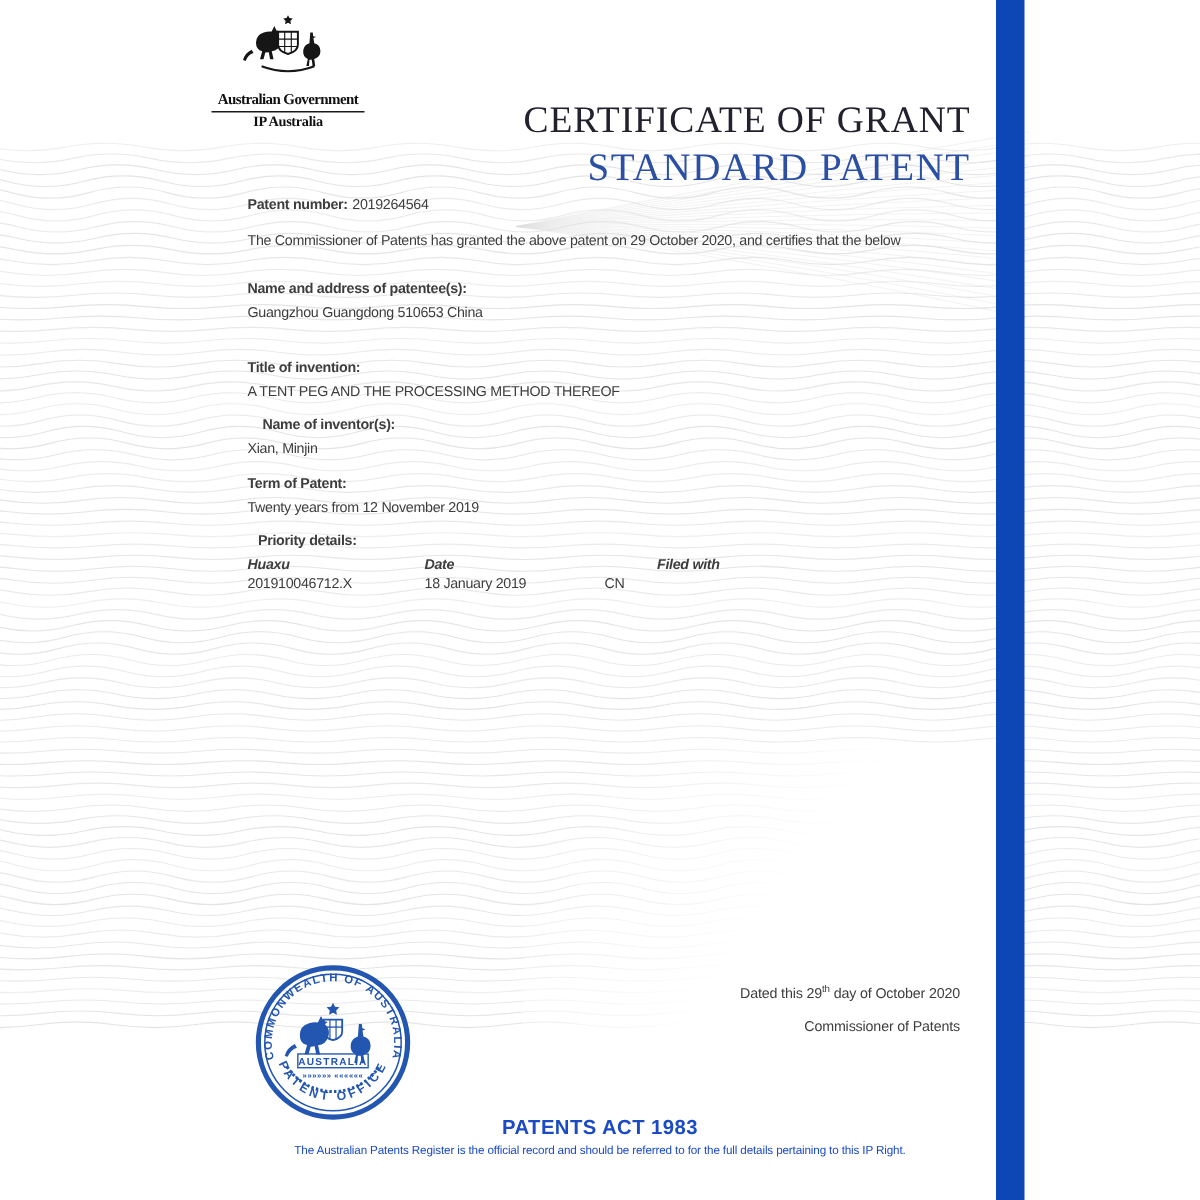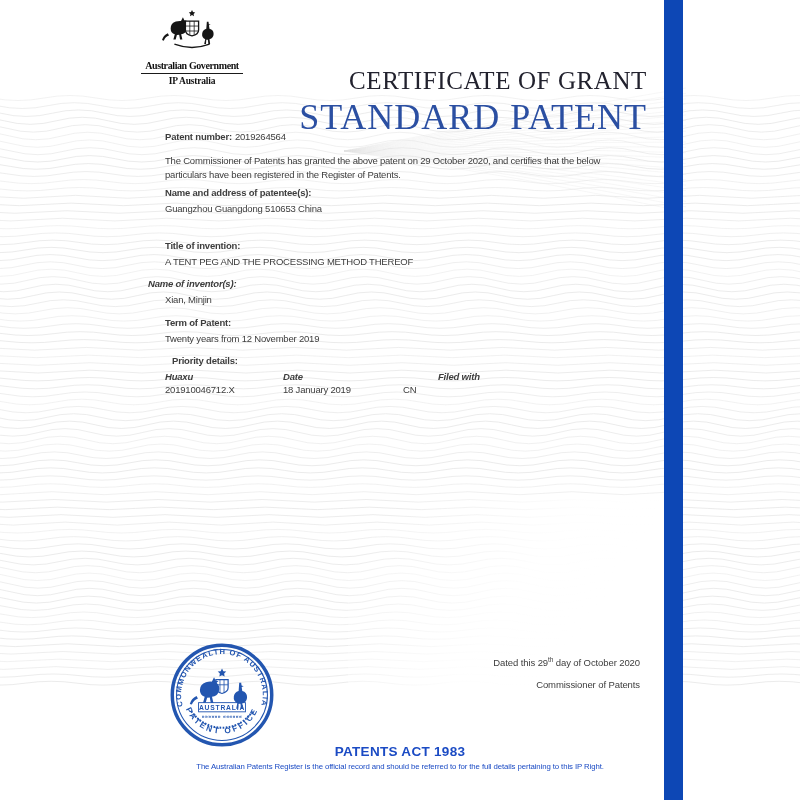--- a/index.html
+++ b/index.html
@@ -13,21 +13,21 @@
 
   
   .logo{position:absolute;left:139px;top:8px;width:106px;text-align:center;color:#111;}
   .logo .gov{font-family:"Liberation Serif",serif;font-weight:bold;font-size:10px;letter-spacing:-0.4px;white-space:nowrap;margin-top:2px;}
   .logo .rule{height:0;border-top:1.4px solid #1a1a1a;margin:2px 2px;}
   .logo .ip{font-family:"Liberation Serif",serif;font-weight:bold;font-size:9.5px;letter-spacing:-0.2px;}
 
   
   .titles{position:absolute;right:153px;top:68px;text-align:right;}
   .cert{font-family:"Liberation Serif",serif;font-size:25px;letter-spacing:0.6px;color:var(--heading-dark,#22222e);line-height:1;}
-  .std{font-family:"Liberation Serif",serif;font-size:36px;letter-spacing:1px;color:var(--title-blue,#2b4fa2);line-height:1;margin-top:6px;}
+  .std{font-family:"Liberation Serif",serif;font-size:26px;letter-spacing:1px;color:var(--title-blue,#2b4fa2);line-height:1;margin-top:6px;}
 
   
   .t{position:absolute;font-size:9.5px;letter-spacing:-0.2px;line-height:14px;color:var(--body-text,#3d3d3d);}
   .b{font-weight:bold;}
   .i{font-style:italic;}
   .val{margin-left:3px;font-weight:normal;}
 
   
   .dated{position:absolute;right:160px;text-align:right;font-size:9.5px;color:var(--body-text,#3d3d3d);letter-spacing:-0.1px;}
   .dated sup{font-size:6.5px;}
@@ -179,32 +179,31 @@
       <div class="cert">CERTIFICATE OF GRANT</div>
       <div class="std">STANDARD PATENT</div>
     </div>
 
     <div class="t" style="left:165px;top:130px;">
       <span class="b">Patent number:</span><span class="val">2019264564</span>
     </div>
 
     <div class="t" style="left:165px;top:154px;">
       <div>The Commissioner of Patents has granted the above patent on 29 October 2020, and certifies that the below</div>
-      <div>particulars have been registered in the Register of Patents.</div>
     </div>
 
     <div class="t b" style="left:165px;top:186px;">Name and address of patentee(s):</div>
     <div class="t" style="left:165px;top:202px;">
       <div>Guangzhou Guangdong 510653 China</div>
     </div>
 
     <div class="t b" style="left:165px;top:239px;">Title of invention:</div>
     <div class="t" style="left:165px;top:255px;">A TENT PEG AND THE PROCESSING METHOD THEREOF</div>
 
-    <div class="t b" style="left:148px;top:277px;font-style:italic;">Name of inventor(s):</div>
+    <div class="t b" style="left:175px;top:277px;">Name of inventor(s):</div>
     <div class="t" style="left:165px;top:293px;">Xian, Minjin</div>
 
     <div class="t b" style="left:165px;top:316px;">Term of Patent:</div>
     <div class="t" style="left:165px;top:332px;">Twenty years from 12 November 2019</div>
 
     <div class="t b" style="left:172px;top:354px;text-align:center;">Priority details:</div>
 
     <div class="t b i" style="left:165px;top:370px;">Huaxu</div>
     <div class="t b i" style="left:283px;top:370px;">Date</div>
     <div class="t b i" style="left:403px;top:370px;margin-left:35px;">Filed with</div>

